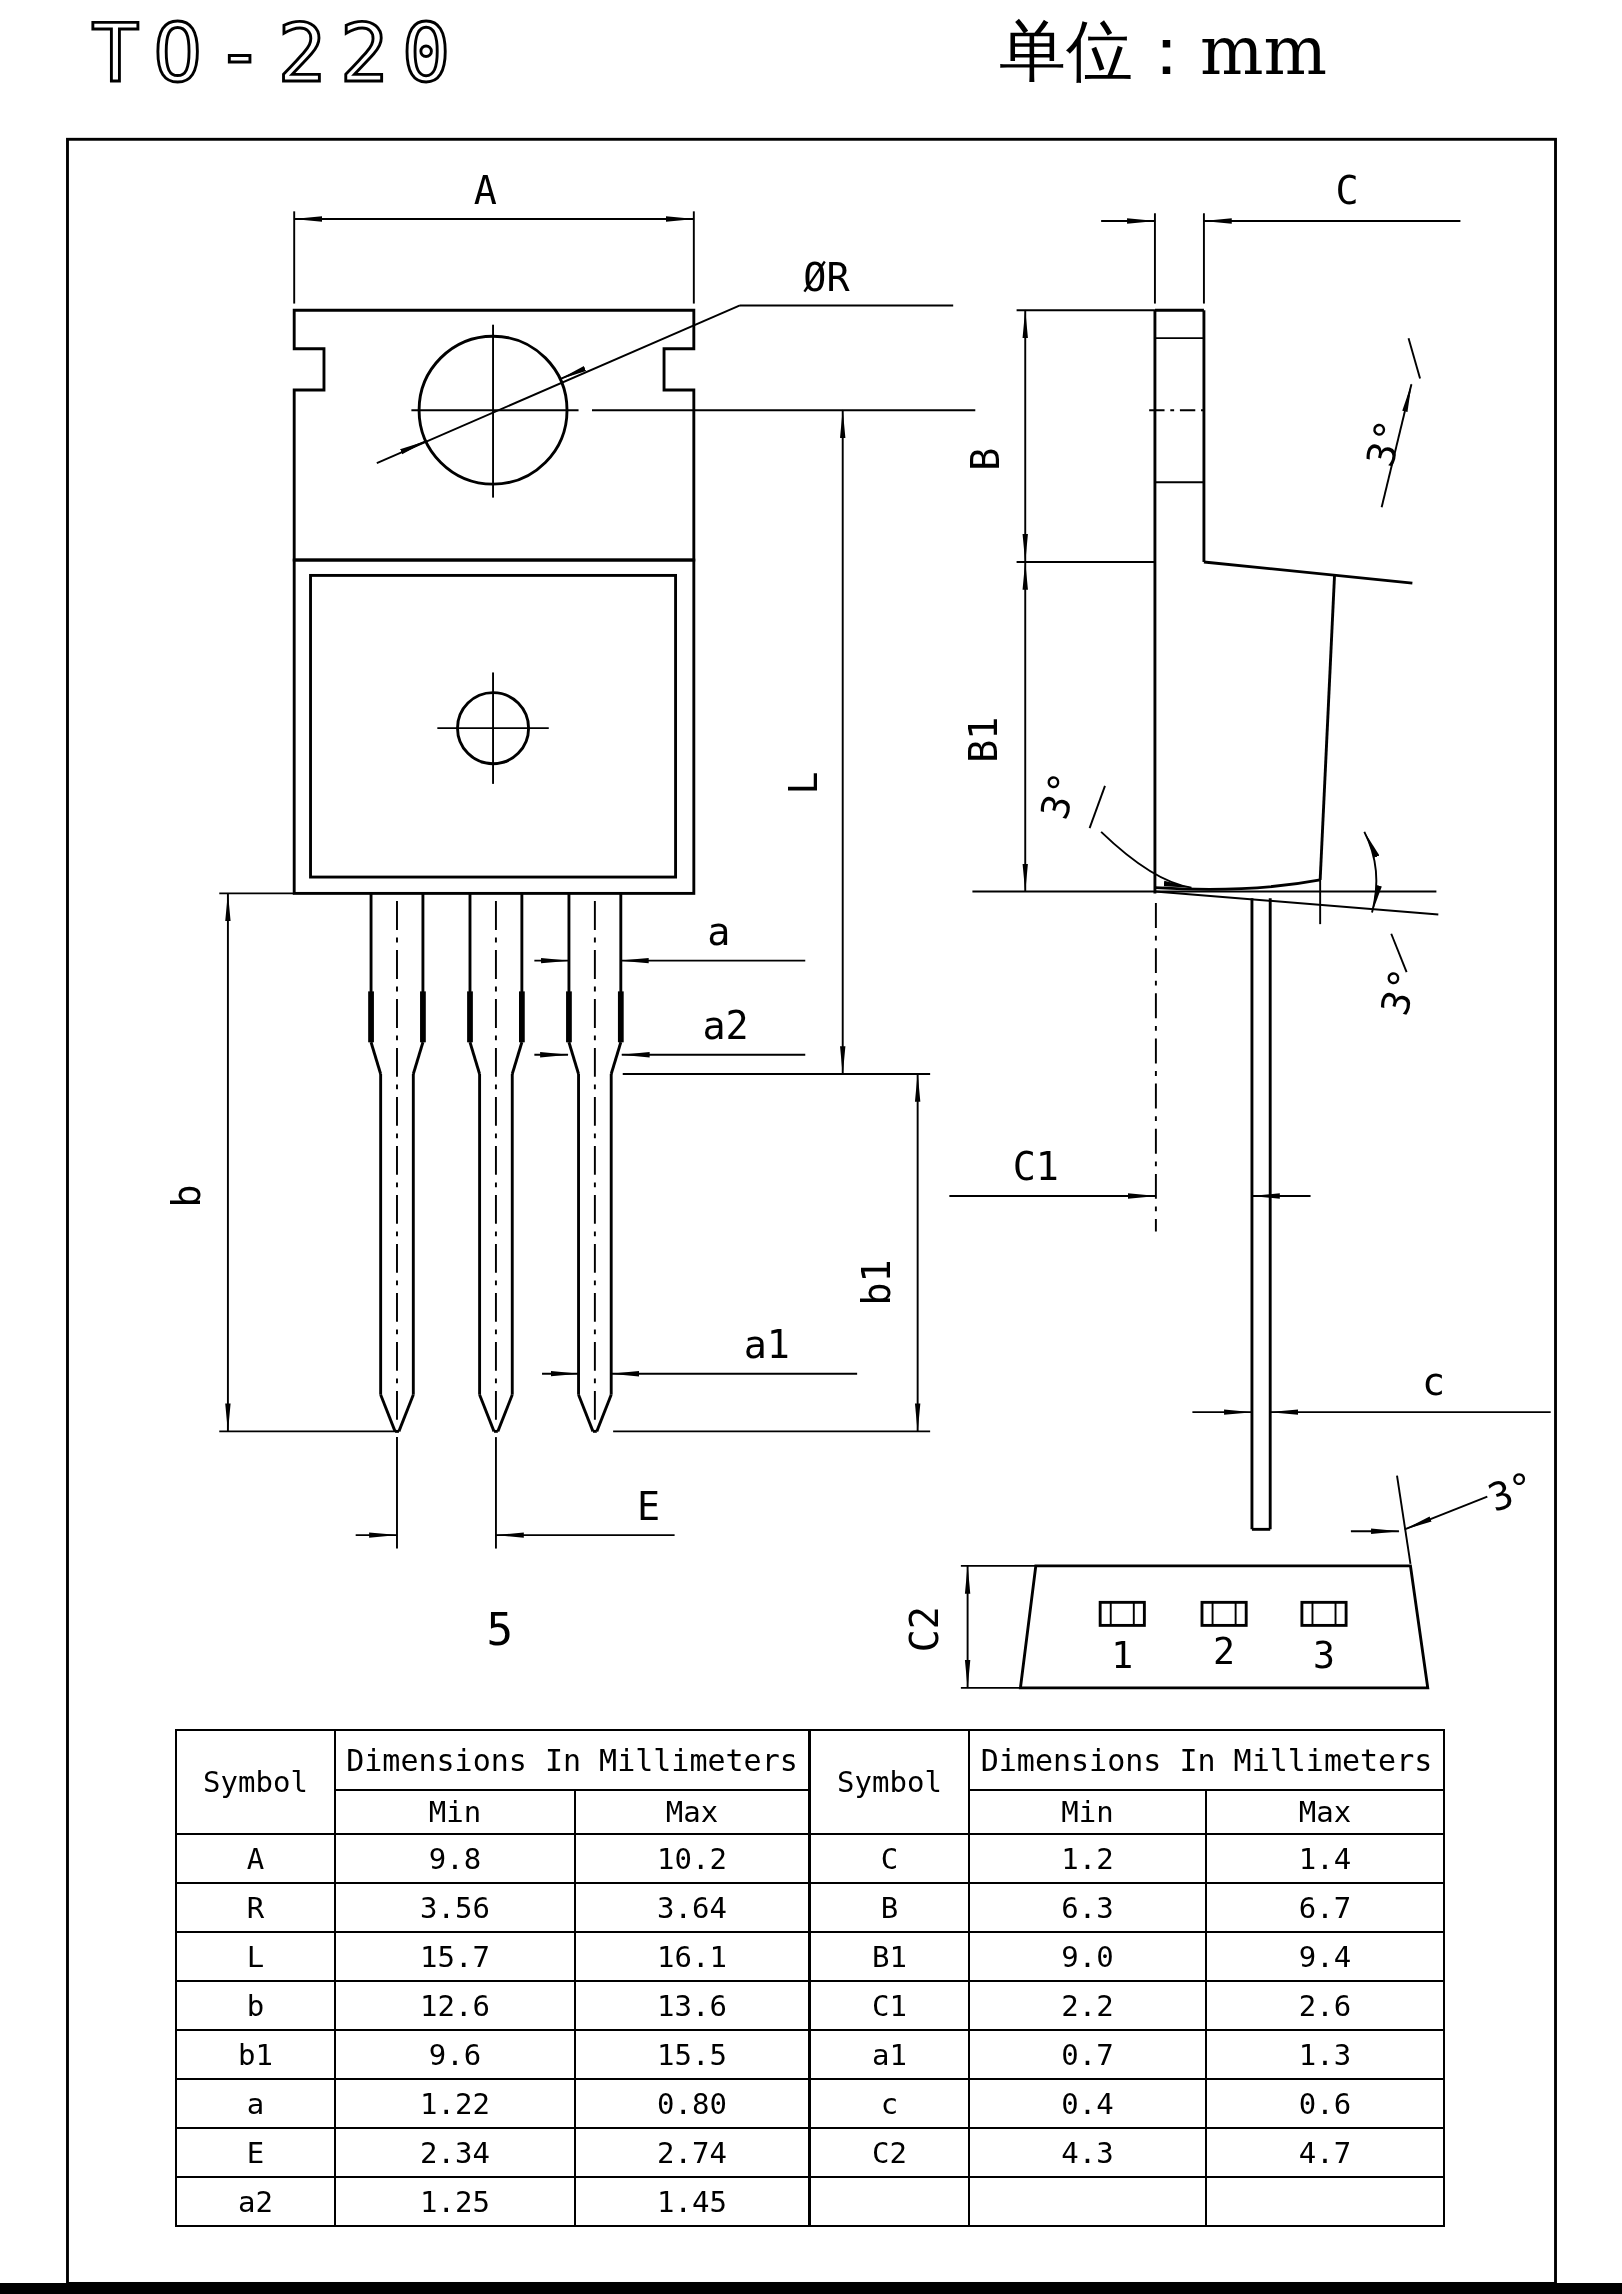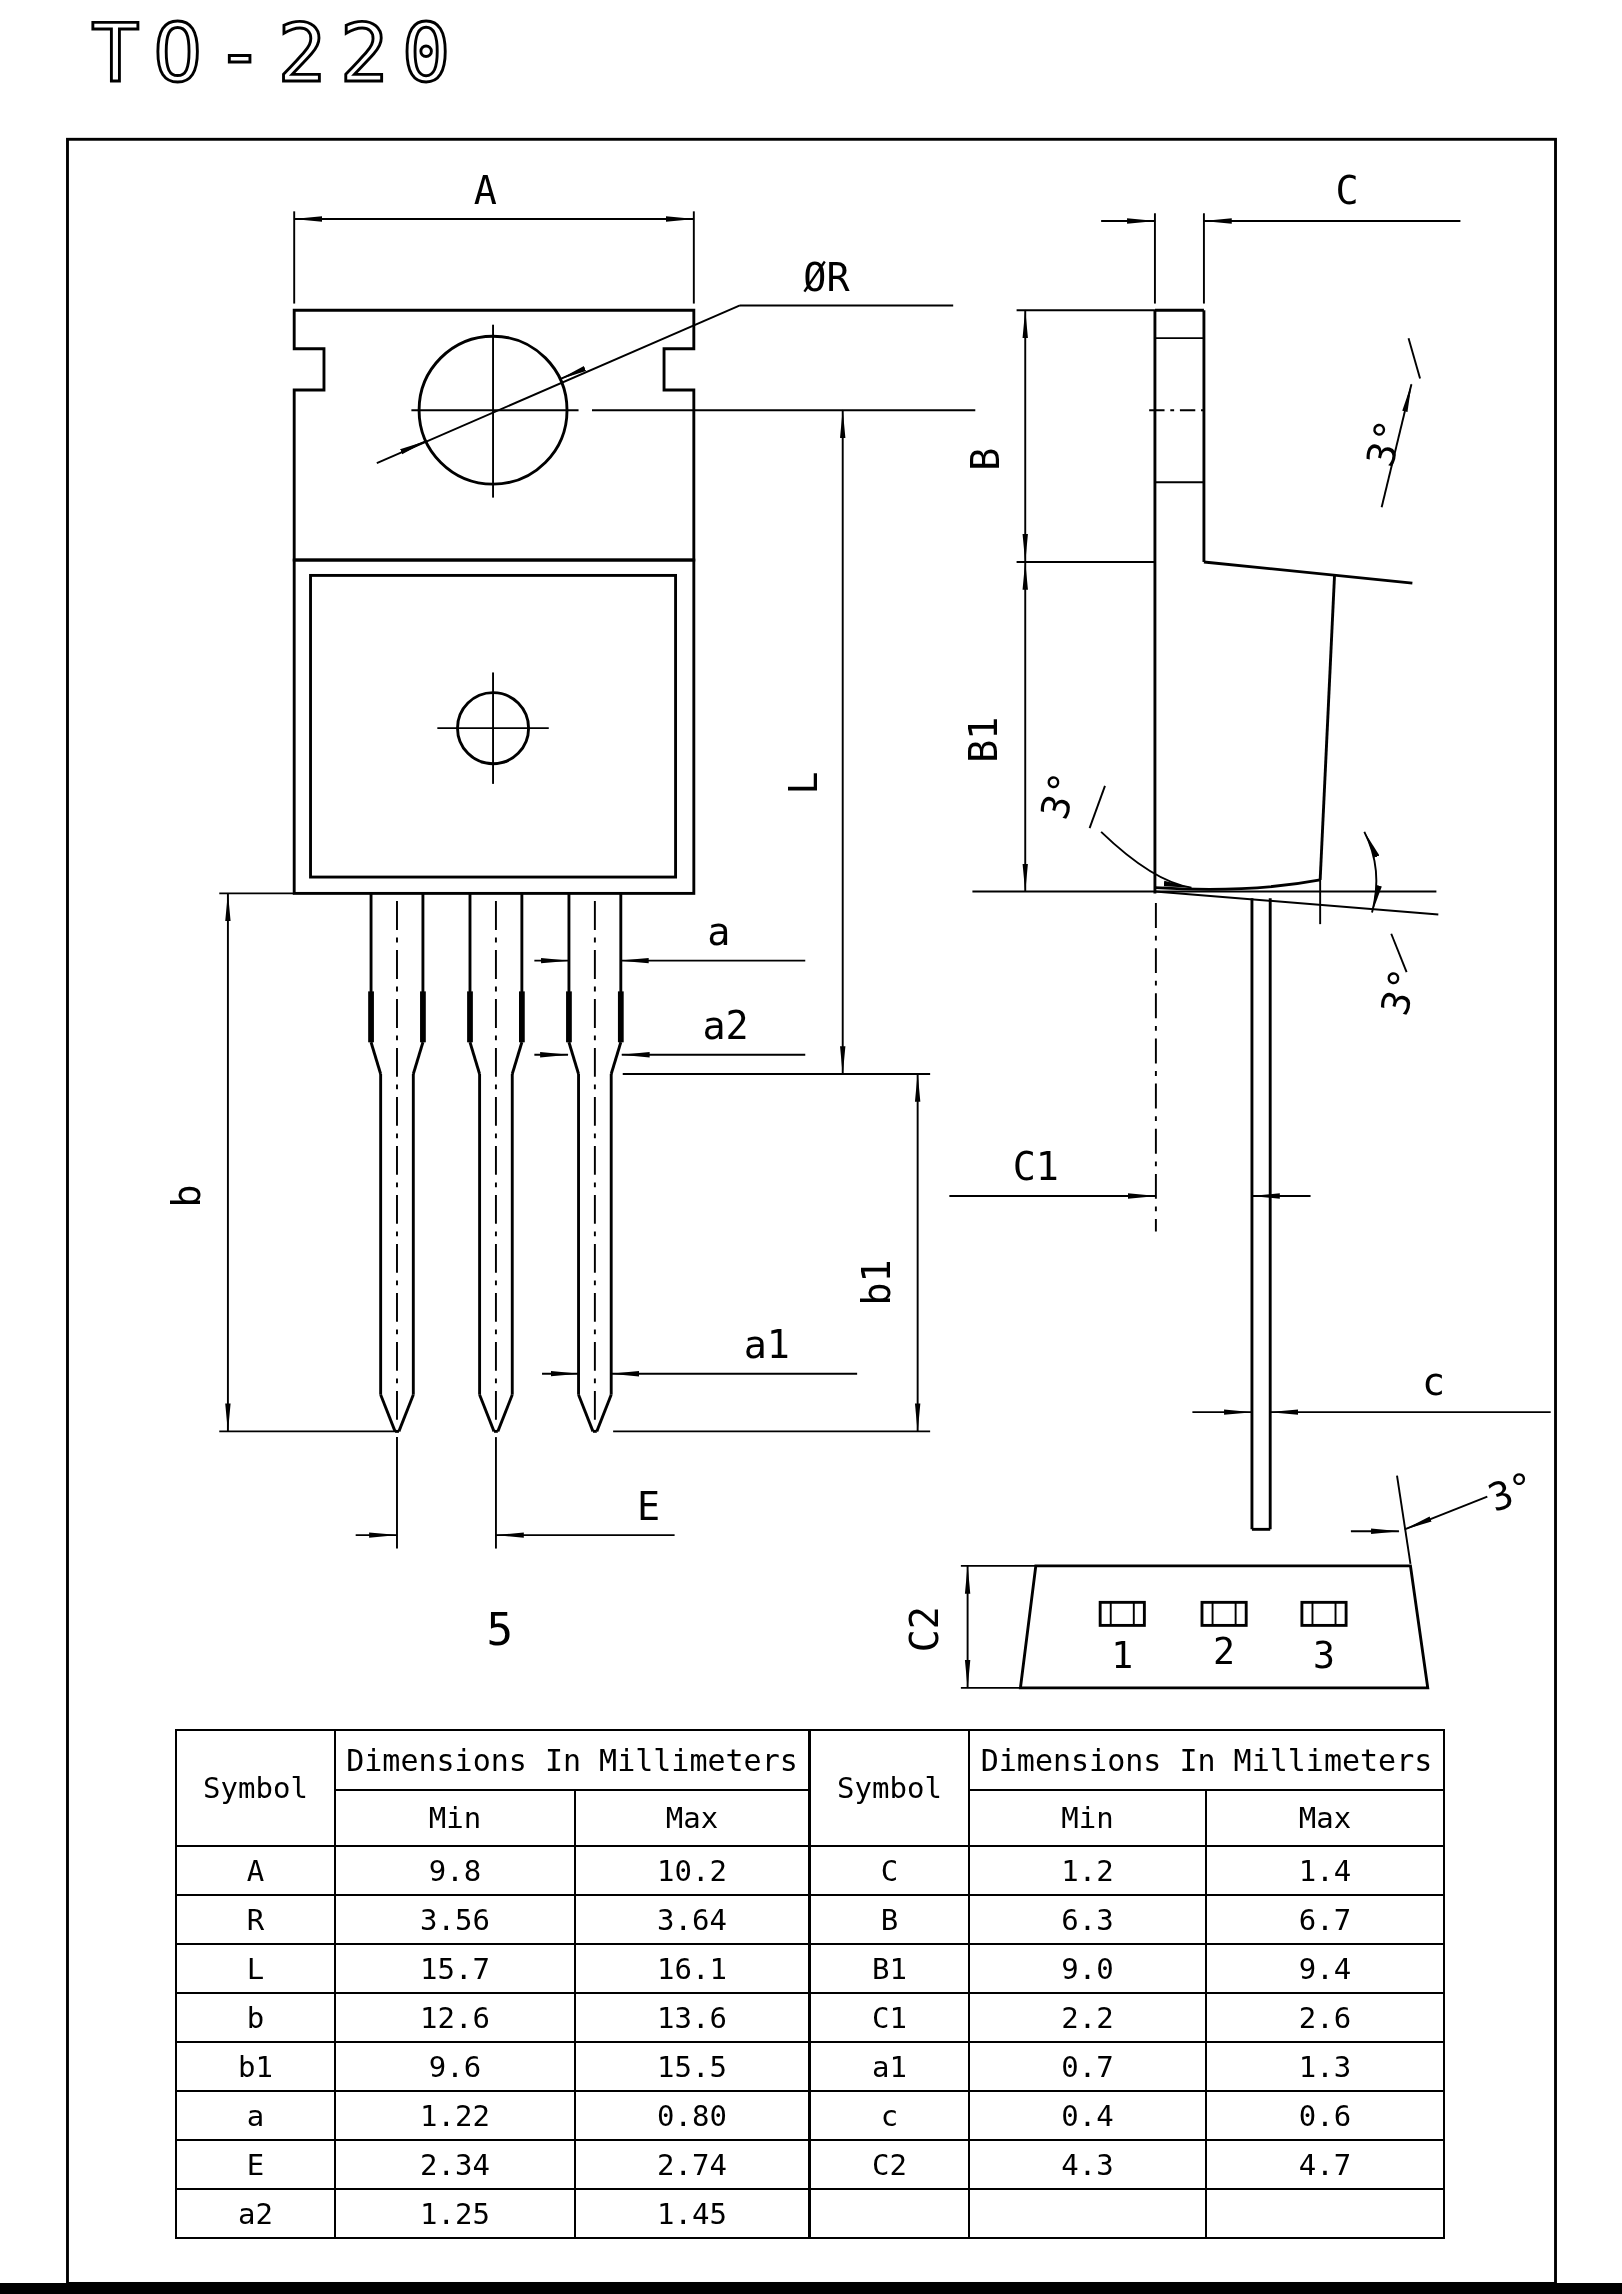--- a/index.html
+++ b/index.html
@@ -14,29 +14,30 @@
   svg text{font-family:"DejaVu Sans Mono",monospace;font-size:40px;fill:#000;stroke:none;}
   svg text.big{font-size:46px;}
   svg text.pin{font-size:38px;}
   .dtable{position:absolute;border-collapse:collapse;table-layout:fixed;
           font-size:29px;font-family:"DejaVu Sans Mono",monospace;}
   .dtable td,.dtable th{border:2.9px solid #000;text-align:center;vertical-align:middle;
           padding:0;font-weight:normal;overflow:hidden;}
   .dtable .hdr{font-size:30px;}
   #tleft{left:175px;top:1729px;width:634px;}
   #tright{left:809px;top:1729px;width:634px;}
-  .r1{height:60px;} .r2{height:56px;} .rd{height:49px;}
+  .r1{height:60px;} .r2{height:44px;} .rd{height:49px;}
   .botstrip{position:absolute;left:0;top:2283px;width:1623px;height:11.5px;background:#000;}
 </style>
 </head>
 <body>
 
 <div id="page">
 
   <div class="title">TO-220</div>
+  <div class="unit">单位：mm</div>
 
   <svg width="1623" height="2294" viewBox="0 0 1689 2388">
     <defs>
       <marker id="arr" viewBox="0 0 30 12" refX="29" refY="6" markerWidth="30" markerHeight="12" markerUnits="userSpaceOnUse" orient="auto-start-reverse">
         <path d="M0,3.2 L30,6 L0,8.8 Z" fill="#000"></path>
       </marker>
     </defs>
 
     <rect x="70" y="145" width="1549" height="2232" fill="none" stroke="#000" stroke-width="3"></rect>
 

